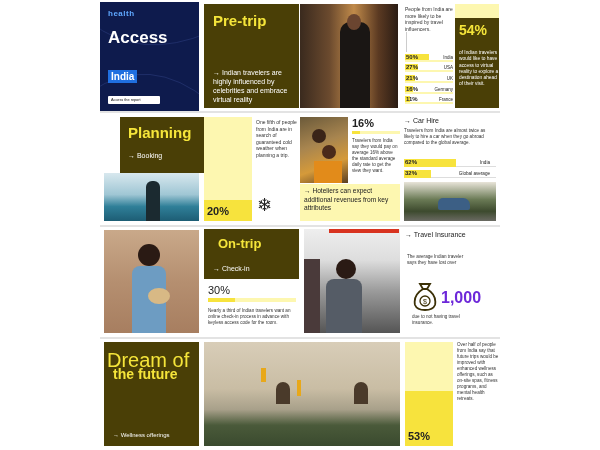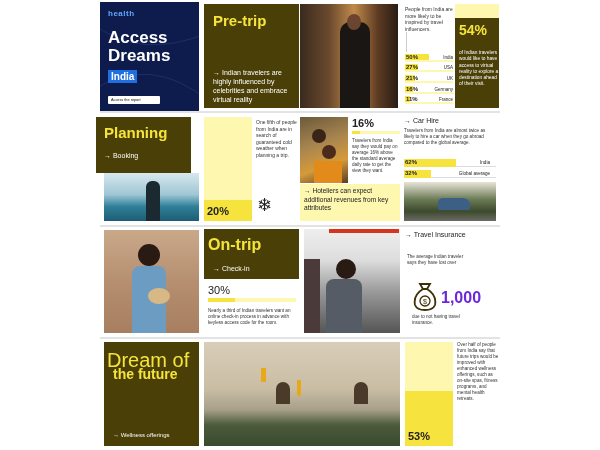--- a/index.html
+++ b/index.html
@@ -22,21 +22,20 @@
 </head>
 <body>
 
 <div class="abs" style="left:100px;top:2px;width:99px;height:110px;background:#0e1b4d;overflow:hidden">
   <svg class="abs" style="left:0;top:0" width="99" height="110">
     <path d="M-10 20 Q40 60 110 30" stroke="#2a3b7a" stroke-width="0.6" fill="none"></path>
     <path d="M-10 90 Q50 50 110 100" stroke="#2a3b7a" stroke-width="0.6" fill="none"></path>
   </svg>
   <div class="abs" style="left:8px;top:7px;font-size:8px;color:#5fa8ff;letter-spacing:0.5px;font-weight:bold">health</div>
   <div class="abs wht" style="left:8px;top:26px;font-size:17px;font-weight:bold">Access</div>
-  <div class="abs wht" style="left:8px;top:44px;font-size:17px;font-weight:bold">Dreams</div>
   <div class="abs wht" style="left:8px;top:68px;font-size:10px;font-weight:bold;background:#1f6fe0;padding:0 3px;line-height:13px">India</div>
   <div class="abs" style="left:8px;top:94px;width:52px;height:8px;background:#fff;color:#111;font-size:3.8px;line-height:8px;padding-left:3px;border-radius:1px">Access the report</div>
 </div>
 
 <div class="abs olive" style="left:204px;top:4px;width:95px;height:104px">
   <div class="abs yel" style="left:9px;top:8px;font-size:15px;font-weight:bold">Pre-trip</div>
   <div class="abs wht" style="left:9px;top:64px;width:86px;font-size:7px;line-height:9px">→ Indian travelers are highly influenced by celebrities and embrace virtual reality</div>
 </div>
 <div class="img" style="left:300px;top:4px;width:98px;height:104px;background:linear-gradient(90deg,#3a2a1e 0%,#6b4a2e 30%,#c08a4a 55%,#5b3a22 80%,#2a1c14 100%)">
   <div class="abs" style="left:40px;top:18px;width:30px;height:86px;background:#1a1614;border-radius:10px 10px 0 0"></div>
@@ -77,21 +76,21 @@
   </div>
 
 <div class="abs pale" style="left:455px;top:4px;width:44px;height:14px"></div>
 <div class="abs olive" style="left:455px;top:18px;width:44px;height:90px">
   <div class="abs yel" style="left:4px;top:4px;font-size:14px;font-weight:bold">54%</div>
   <div class="abs wht" style="left:4px;top:32px;width:40px;font-size:4.8px;line-height:6.3px">of Indian travelers would like to have access to virtual reality to explore a destination ahead of their visit.</div>
 </div>
 
 <div class="sep" style="top:111px"></div>
 
-<div class="abs olive" style="left:96px;top:117px;width:95px;height:56px">
+<div class="abs olive" style="left:120px;top:117px;width:95px;height:56px">
   <div class="abs yel" style="left:8px;top:7px;font-size:15px;font-weight:bold">Planning</div>
   <div class="abs wht" style="left:8px;top:35px;font-size:7px">→ Booking</div>
 </div>
 <div class="img" style="left:104px;top:173px;width:95px;height:48px;background:linear-gradient(180deg,#d8e8ee 0%,#9fc6d4 45%,#2f7f98 70%,#1d5d74 100%)">
   <div class="abs" style="left:42px;top:8px;width:14px;height:40px;background:#1b2a30;border-radius:6px 6px 0 0"></div>
 </div>
 
 <div class="abs pale" style="left:204px;top:117px;width:48px;height:104px"></div>
 <div class="abs bright" style="left:204px;top:200px;width:48px;height:21px"></div>
 <div class="abs" style="left:207px;top:205px;font-size:11px;font-weight:bold;color:#222">20%</div>
@@ -131,21 +130,21 @@
 
 <div class="sep" style="top:225px"></div>
 
 <div class="img" style="left:104px;top:230px;width:95px;height:103px;background:linear-gradient(180deg,#c9a98a 0%,#b58f70 50%,#a77e60 100%)">
   <div class="abs" style="left:34px;top:14px;width:22px;height:22px;background:#2a1a14;border-radius:50%"></div>
   <div class="abs" style="left:28px;top:36px;width:34px;height:67px;background:#6d9cc2;border-radius:8px 8px 0 0"></div>
   <div class="abs" style="left:44px;top:58px;width:22px;height:16px;background:#d8b985;border-radius:50%"></div>
 </div>
 
 <div class="abs olive" style="left:204px;top:229px;width:95px;height:50px">
-  <div class="abs yel" style="left:4px;top:7px;font-size:16px;font-weight:bold">On-trip</div>
+  <div class="abs yel" style="left:14px;top:7px;font-size:13px;font-weight:bold">On-trip</div>
   <div class="abs wht" style="left:9px;top:36px;font-size:7px">→ Check-in</div>
 </div>
 <div class="abs" style="left:208px;top:284px;font-size:11px;font-weight:normal;color:#222">30%</div>
 <div class="abs pale" style="left:208px;top:298px;width:88px;height:4px"></div>
 <div class="abs bright" style="left:208px;top:298px;width:27px;height:4px"></div>
 <div class="abs tiny" style="left:208px;top:308px;width:92px;font-size:4.6px;line-height:6px">Nearly a third of Indian travelers want an online check-in process in advance with keyless access code for the room.</div>
 
 <div class="img" style="left:304px;top:229px;width:96px;height:104px;background:linear-gradient(180deg,#eee 0%,#ddd 30%,#9a9a9a 60%,#555 100%)">
   <div class="abs" style="left:25px;top:0;width:70px;height:4px;background:#d8331f"></div>
   <div class="abs" style="left:0;top:30px;width:16px;height:74px;background:#4a3a3a"></div>

